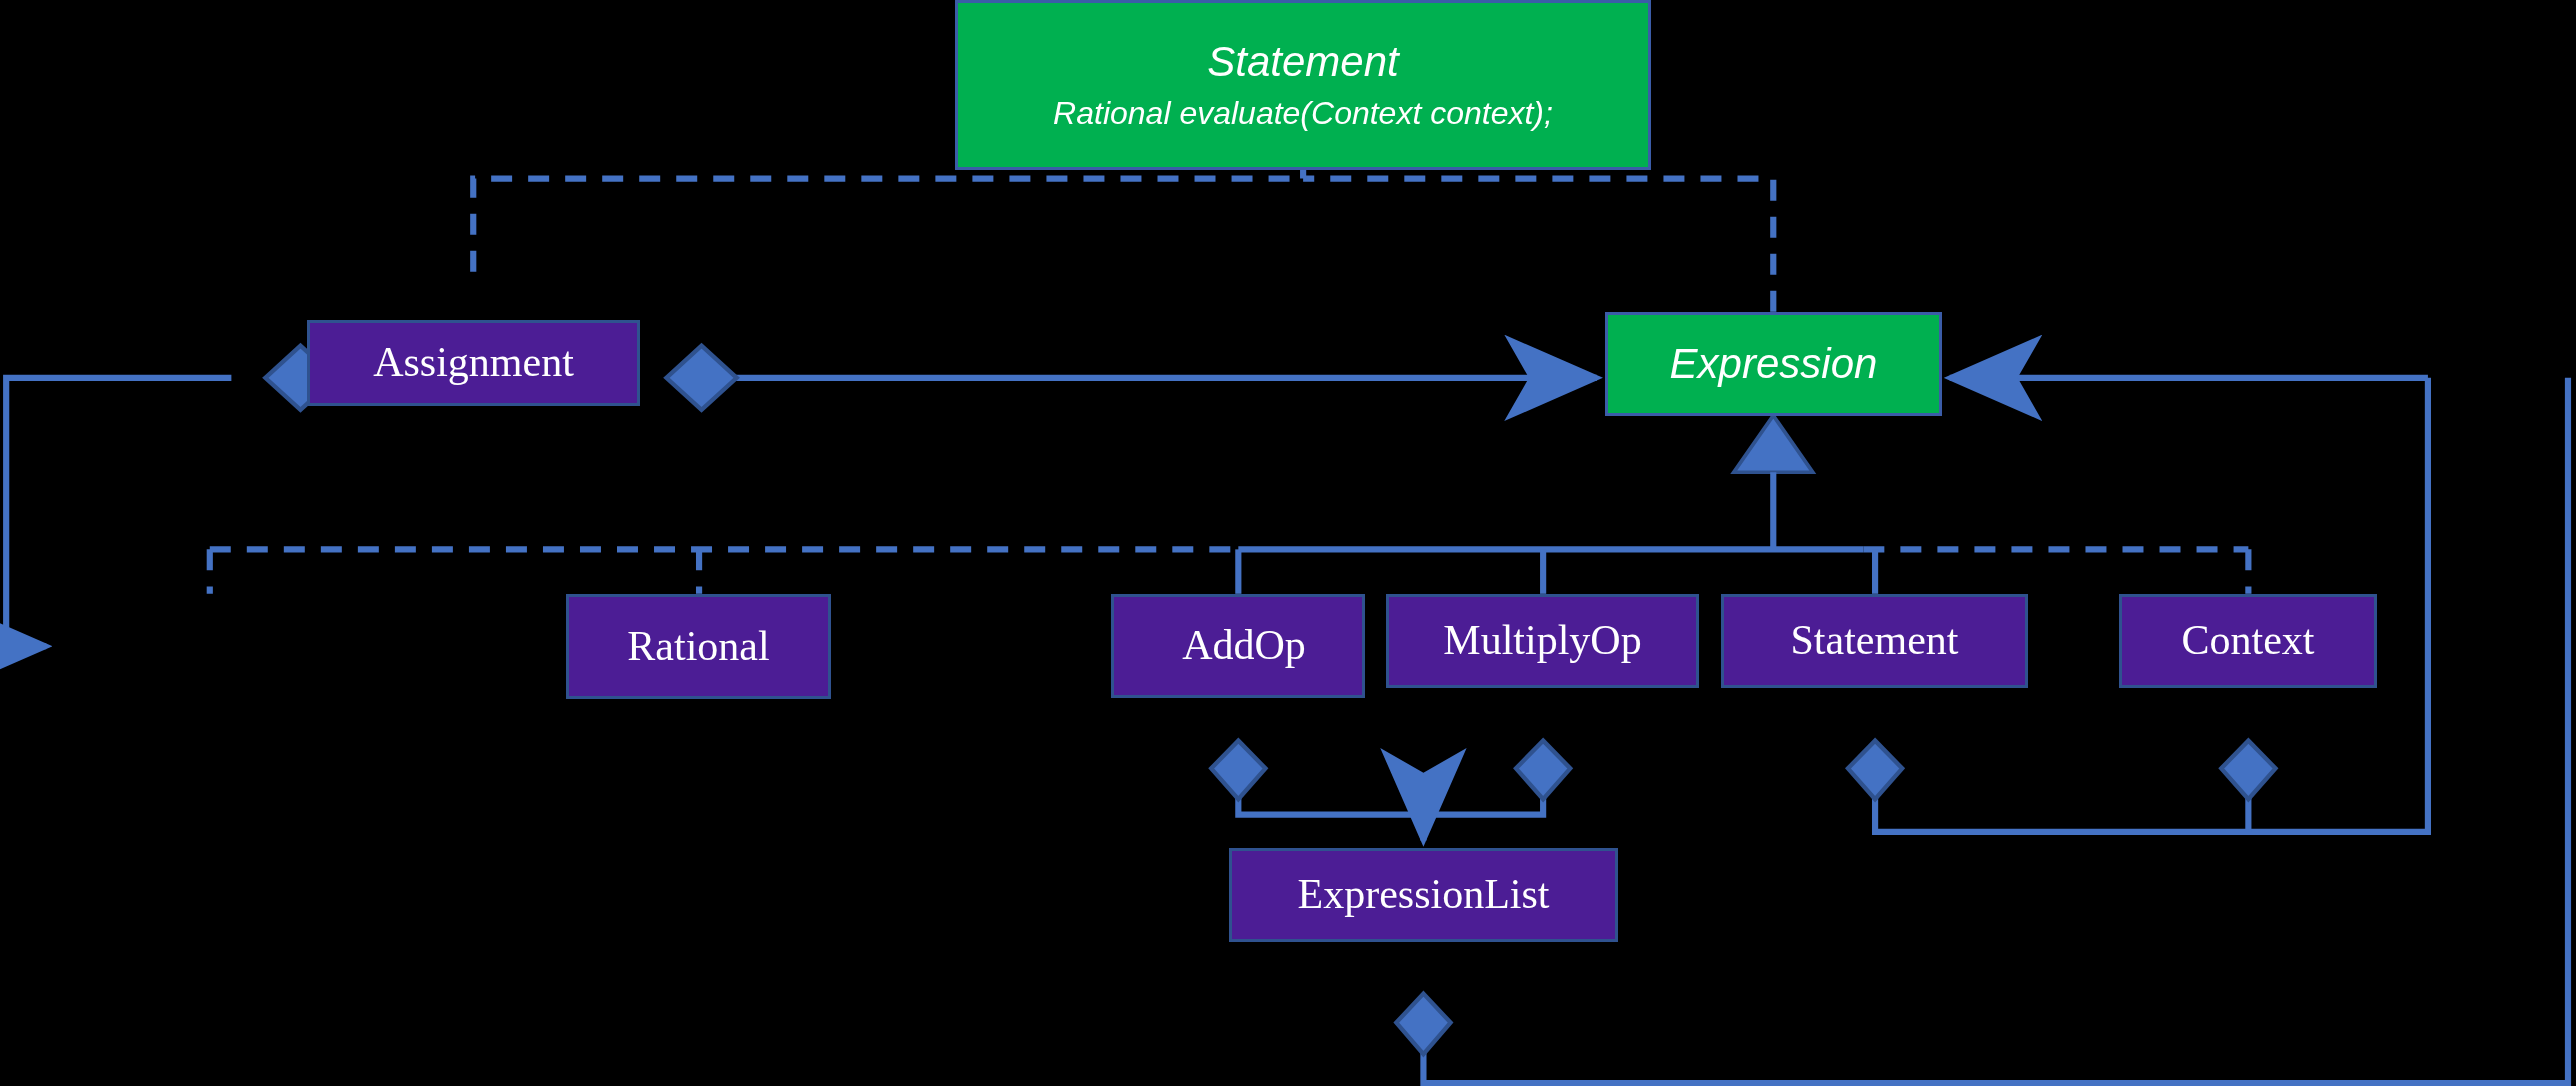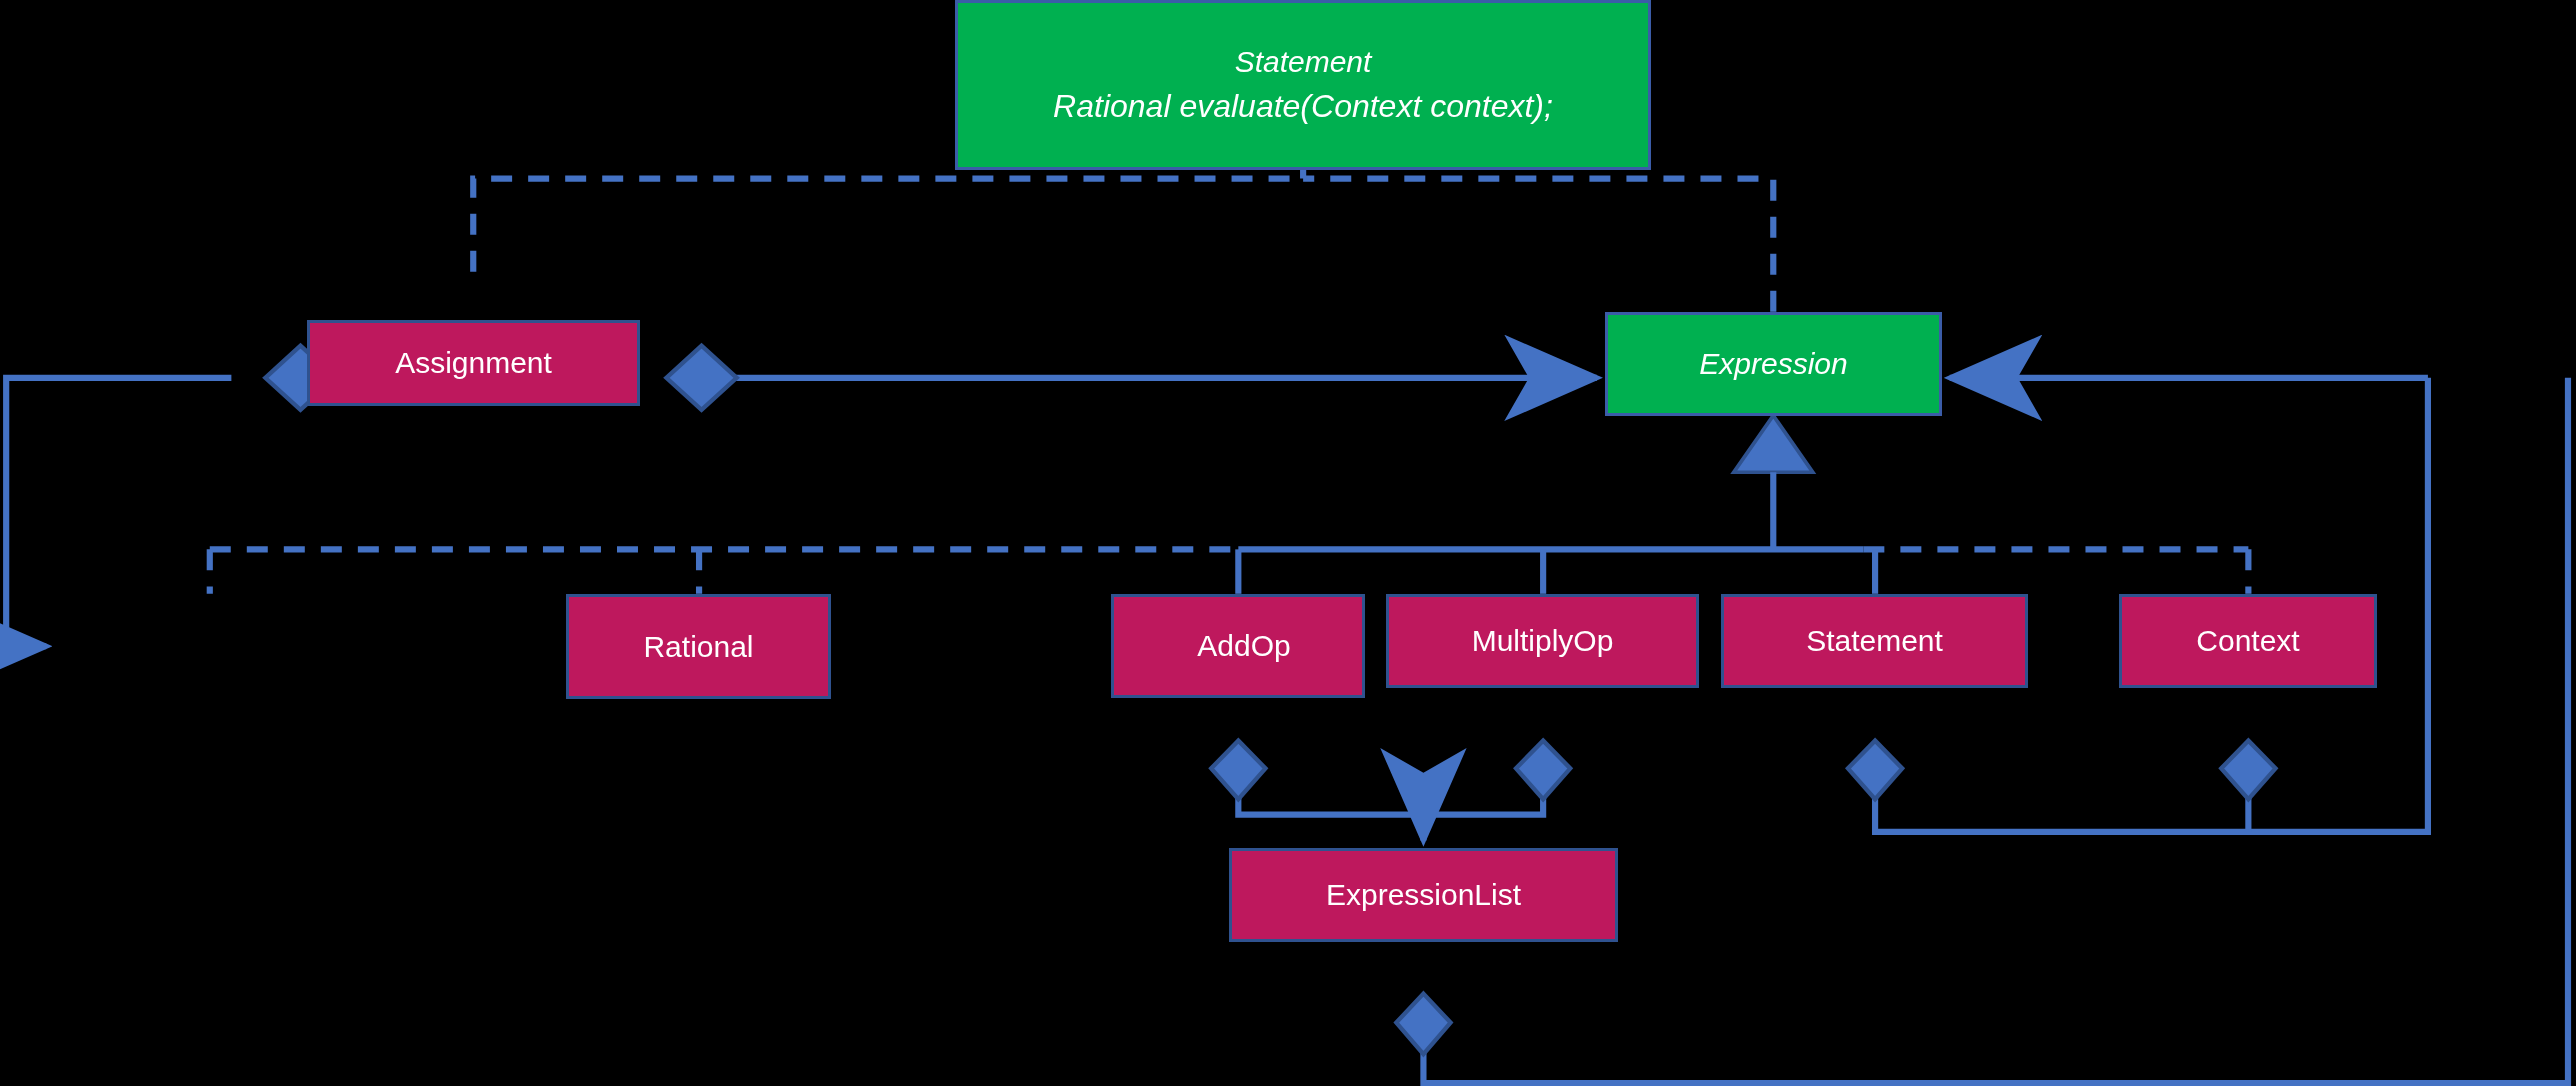--- a/index.html
+++ b/index.html
@@ -3,23 +3,23 @@
 <meta charset="utf-8">
 <title>UML Class Diagram</title>
 <style>
   html,body{margin:0;padding:0;background:#000;}
   body{font-family:"Liberation Sans",sans-serif;}
   #stage{position:relative;width:2576px;height:1087px;background:#000;overflow:hidden;}
   #stage svg{position:absolute;left:0;top:0;width:2576px;height:1087px;}
   .node{position:absolute;box-sizing:border-box;display:flex;flex-direction:column;
         align-items:center;justify-content:center;color:#fff;text-align:center;
         line-height:1.12;}
-  .blue{background:#be185d;border:3.1px solid #2F528F;}
+  .blue{background:#4c1d95;border:3.1px solid #2F528F;font-family:Liberation Serif, serif;}
   .green{background:#00B050;border:3.1px solid #3B5CA8;}
-  .title{font-size:30px;font-weight:400;}
+  .title{font-size:42px;font-weight:400;}
   .title.abs{font-style:italic;}
   .method{font-size:32px;font-style:italic;margin-top:11px;}
 </style>
 </head>
 <body>
 
 <div id="stage">
 
   <svg viewBox="0 0 4175 1761" aria-hidden="true">
     <defs>

